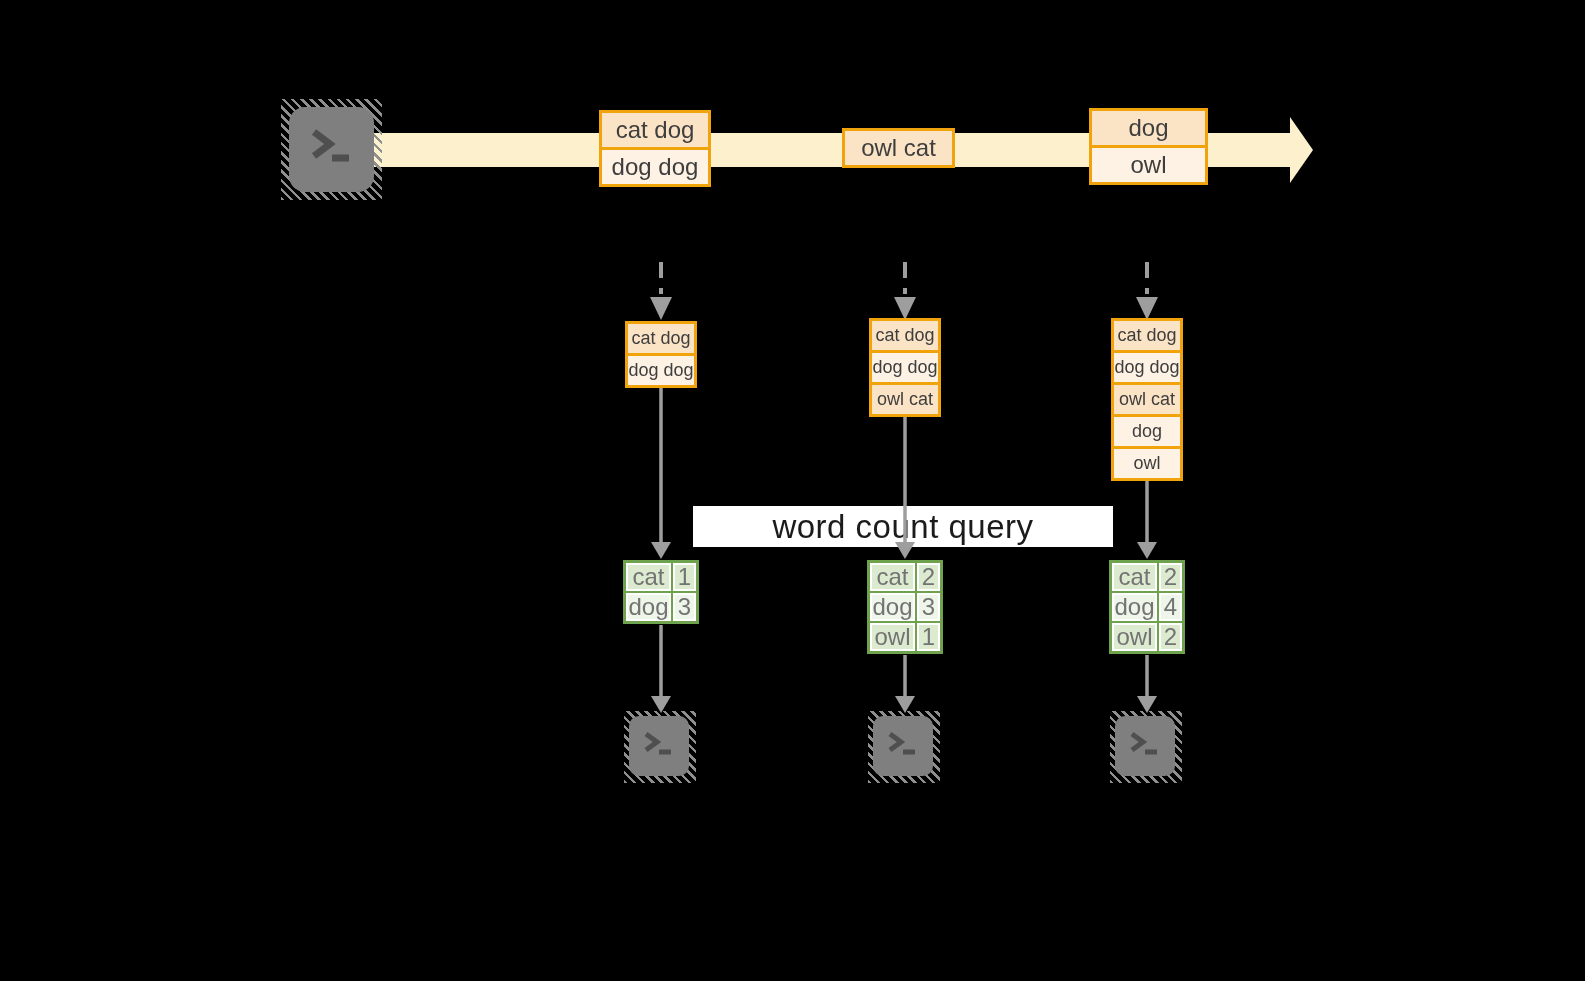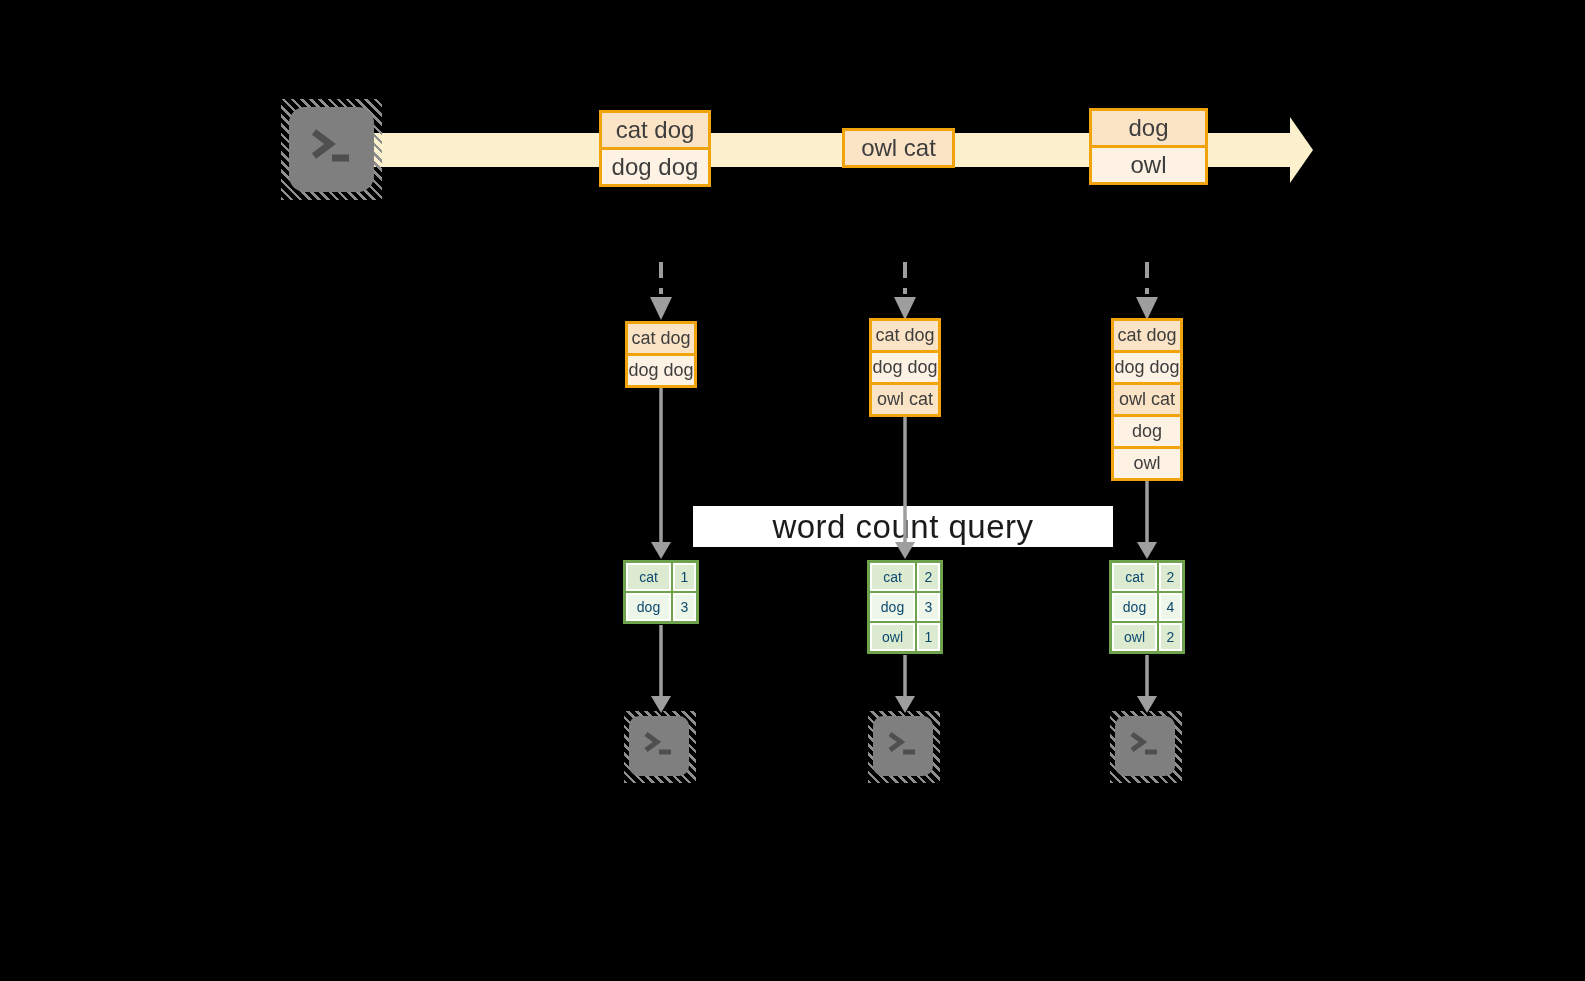--- a/index.html
+++ b/index.html
@@ -23,21 +23,21 @@
   .bufferbox .row{font-size:18px;}
   
   .gtable{
     position:absolute;display:grid;gap:2px;
     background:#6fa24c;border:3px solid #6fa24c;box-sizing:border-box;
     z-index:4;
   }
   .gcell{
     display:flex;align-items:center;justify-content:center;
     border:2px solid #ffffff;box-sizing:border-box;
-    font-size:14px;color:#0c4a6e;
+    font-size:24px;color:#737373;
   }
   .gcell.dark{background:#dcead0;}
   .gcell.light{background:#eef5e9;}
   
   .hatch{
     position:absolute;z-index:3;
     background:repeating-linear-gradient(45deg,#8f8f8f 0 2.5px,transparent 2.5px 6.5px);
   }
   .termbody{
     position:absolute;z-index:4;background:#7f7f7f;border-radius:16px;

